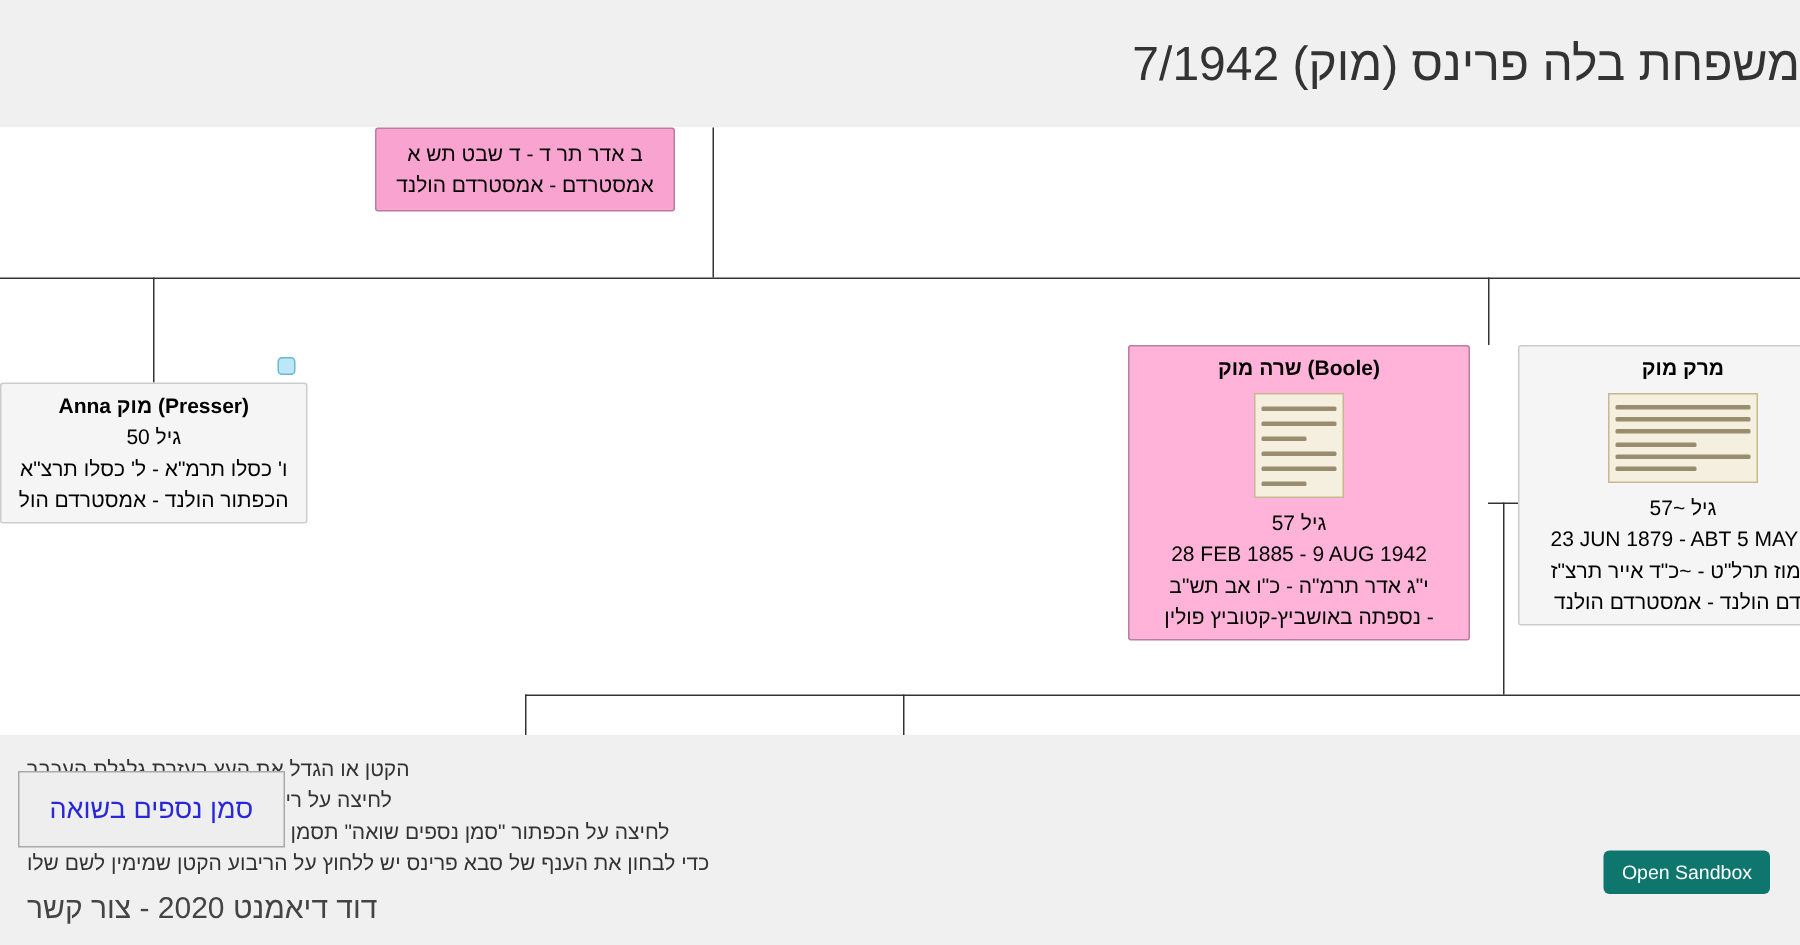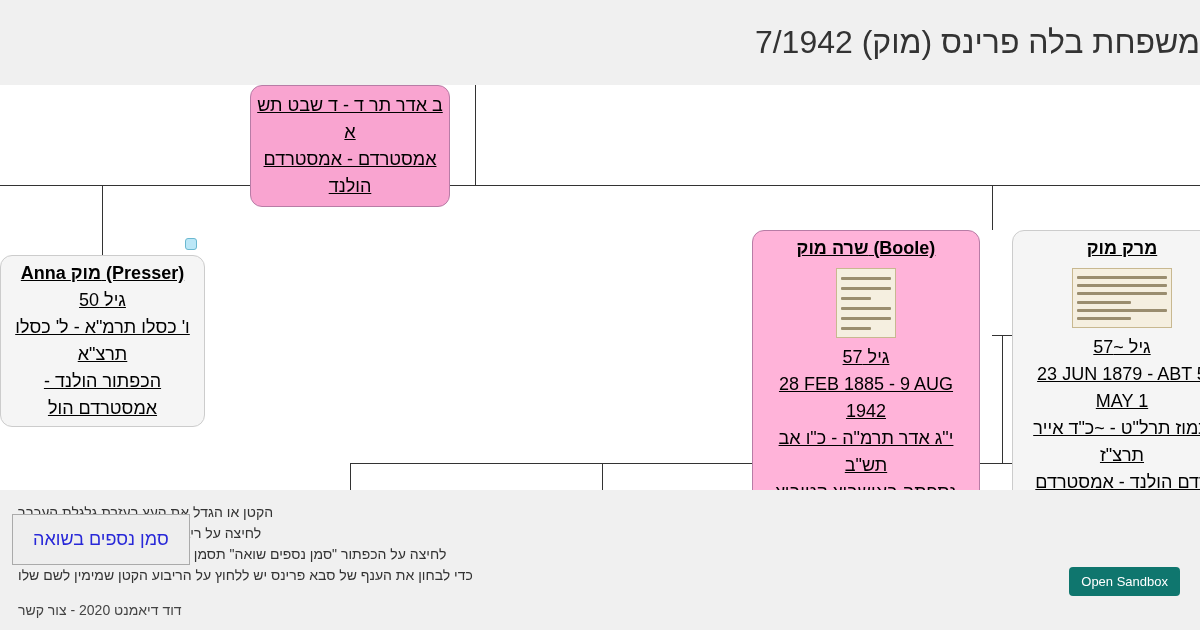--- a/index.html
+++ b/index.html
@@ -31,27 +31,26 @@
       background: #333;
     }
     .tree-line-v {
       position: absolute;
       width: 1px;
       background: #333;
     }
     .node {
       position: absolute;
       border: 1px solid #999;
-      border-radius: 12px;
+      border-radius: 2px;
       text-align: center;
-      font-size: 18px;
+      font-size: 14px;
       line-height: 1.5;
       padding: 4px 8px;
       background: #fff;
-      text-decoration: underline;
     }
     .node.pink { background: #ffb3d9; border-color: #b87ca6; }
     .node.pink-light { background: #f9a4d0; border-color: #b87ca6; }
     .node.gray { background: #f5f5f5; border-color: #ccc; }
     .node.blue { background: #a8e1f5; border-color: #6bb8d0; }
     .node-title { font-weight: bold; }
     .thumb {
       width: 60px;
       height: 70px;
       margin: 6px auto;
@@ -101,21 +100,21 @@
       text-align: left;
       font-size: 14px;
       color: #333;
       line-height: 1.5;
       direction: rtl;
     }
     .footer-left {
       position: absolute;
       left: 18px;
       bottom: 12px;
-      font-size: 14px;
+      font-size: 20px;
       color: #444;
       direction: rtl;
     }
     .sandbox-btn {
       position: absolute;
       right: 20px;
       bottom: 34px;
       background: #0f766e;
       color: #fff;
       padding: 7px 12px;

